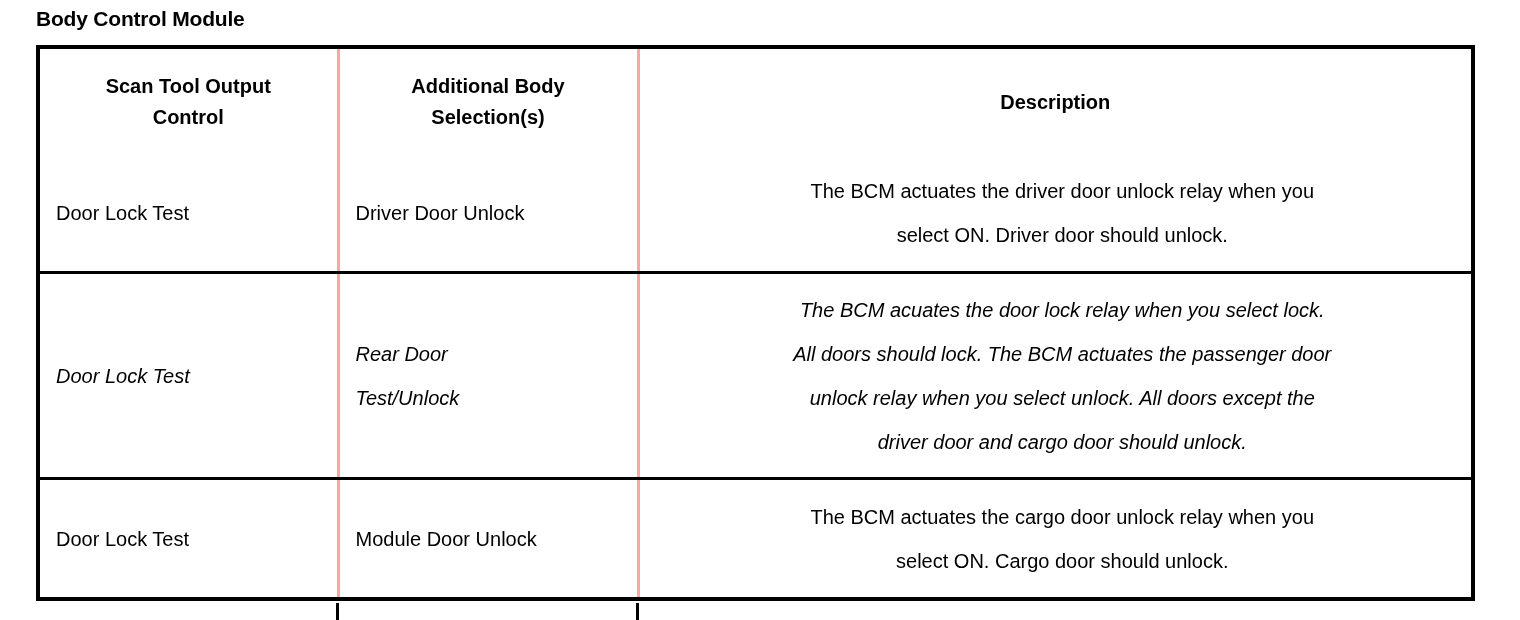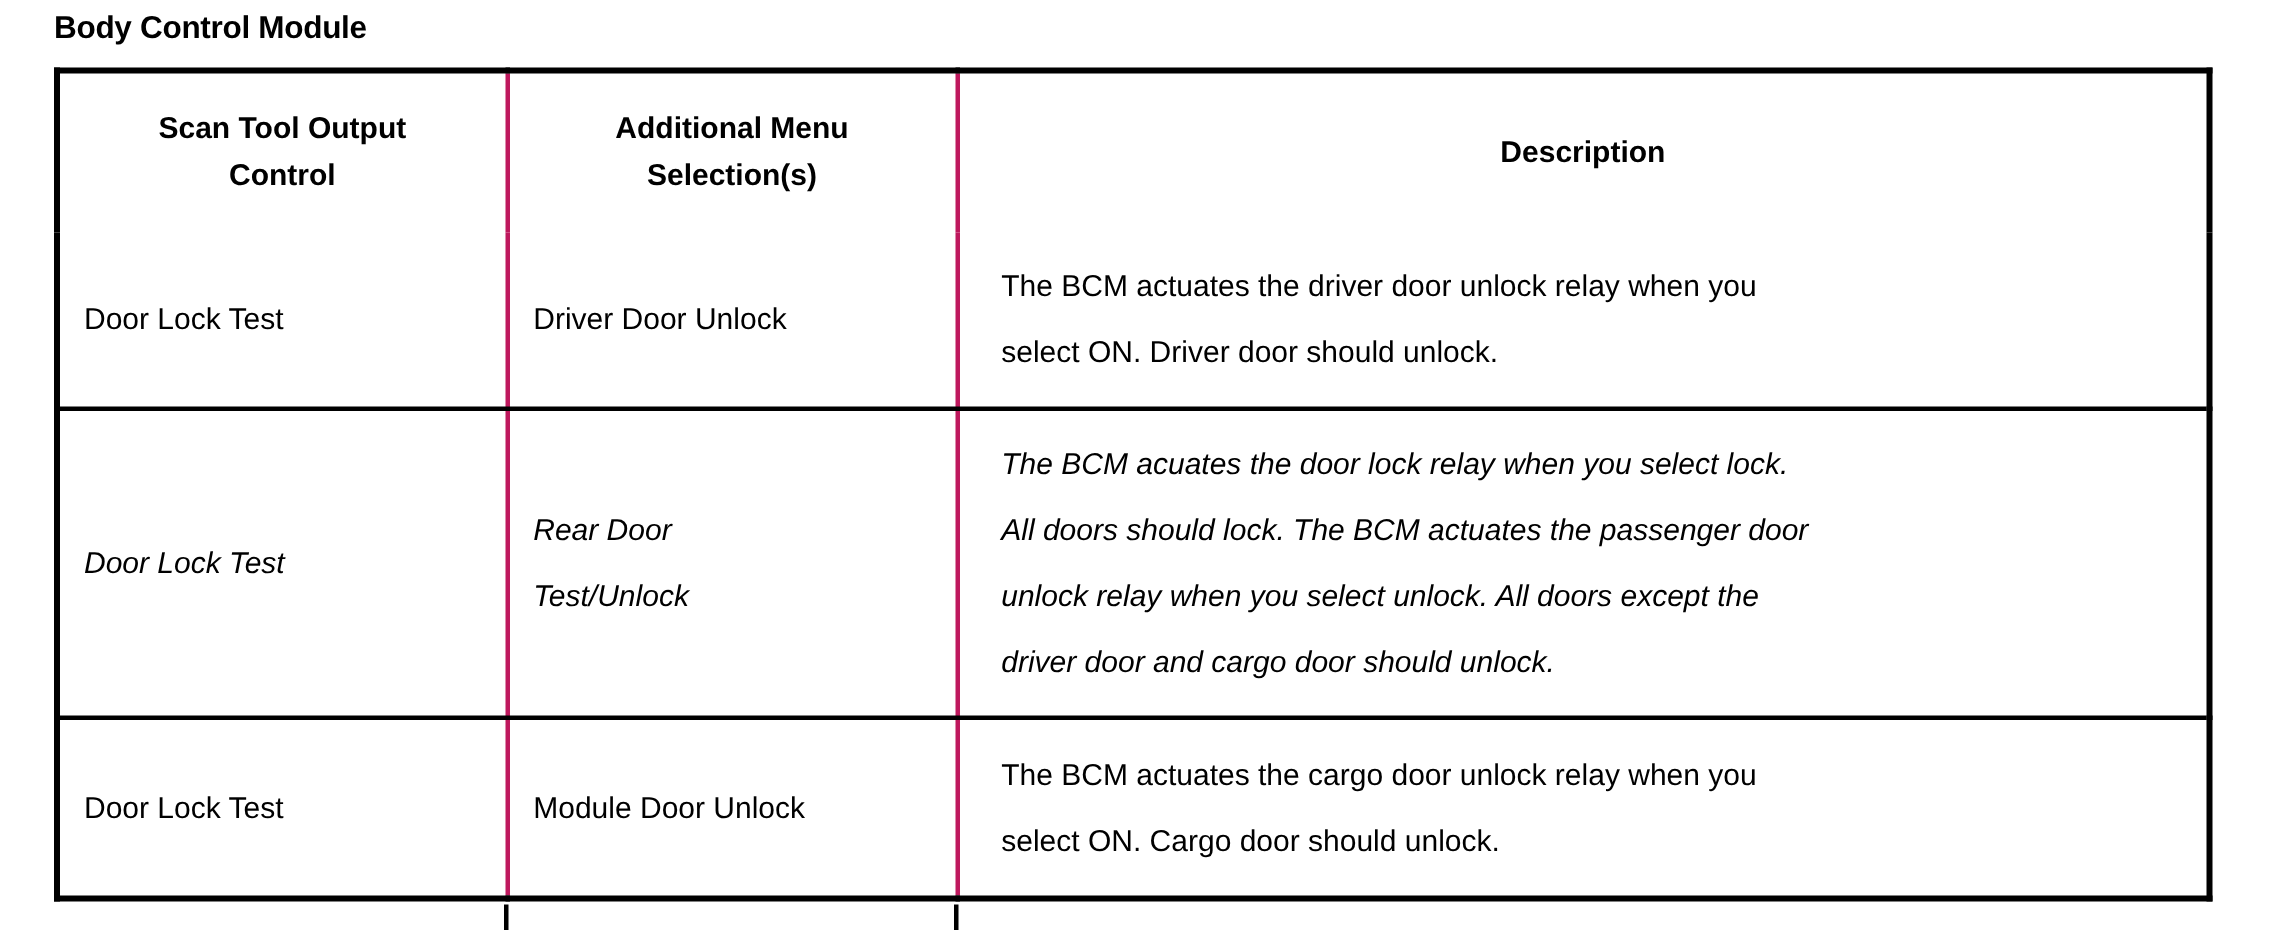--- a/index.html
+++ b/index.html
@@ -51,21 +51,21 @@
     border-top: 4px solid #000;
     border-bottom: 4px solid #000;
   }
 
   table.spec col.c1 { width: 300px; }
   table.spec col.c2 { width: 300px; }
   table.spec col.c3 { width: 835px; }
 
   table.spec th,
   table.spec td {
-    border-right: 3px solid #be185d;
+    border-right: 3px solid #fca5a5;
     border-bottom: 3px solid #000;
     vertical-align: middle;
     padding: 0;
   }
   table.spec th:last-child,
   table.spec td:last-child {
     border-right: none;
   }
   table.spec tr:last-child th,
   table.spec tr:last-child td {
@@ -92,20 +92,21 @@
     font-weight: normal;
     line-height: 44px;
   }
   .cell-pad {
     display: block;
     padding: 0 12px 0 16px;
   }
   .desc-pad {
     display: block;
     padding: 0 14px 0 28px;
+    text-align: center;
   }
 
   tr.r1 td { height: 116px; }
   tr.r2 td { height: 203px; font-style: italic; }
   tr.r3 td { height: 117px; }
 
   .line { display: block; }
 
   
   .stub {
@@ -135,21 +136,21 @@
       <thead>
         <tr>
           <th>
             <span class="hd">
               <span class="line">Scan Tool Output</span>
               <span class="line">Control</span>
             </span>
           </th>
           <th>
             <span class="hd">
-              <span class="line">Additional Menu</span>
+              <span class="line">Additional Body</span>
               <span class="line">Selection(s)</span>
             </span>
           </th>
           <th>
             <span class="hd">
               <span class="line">Description</span>
             </span>
           </th>
         </tr>
       </thead>

